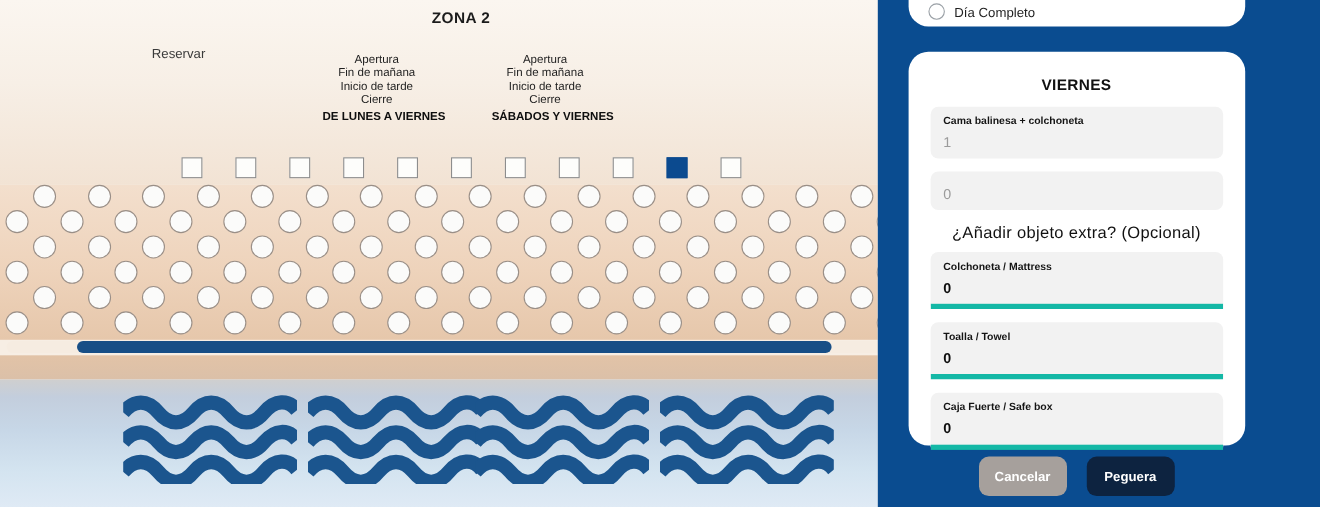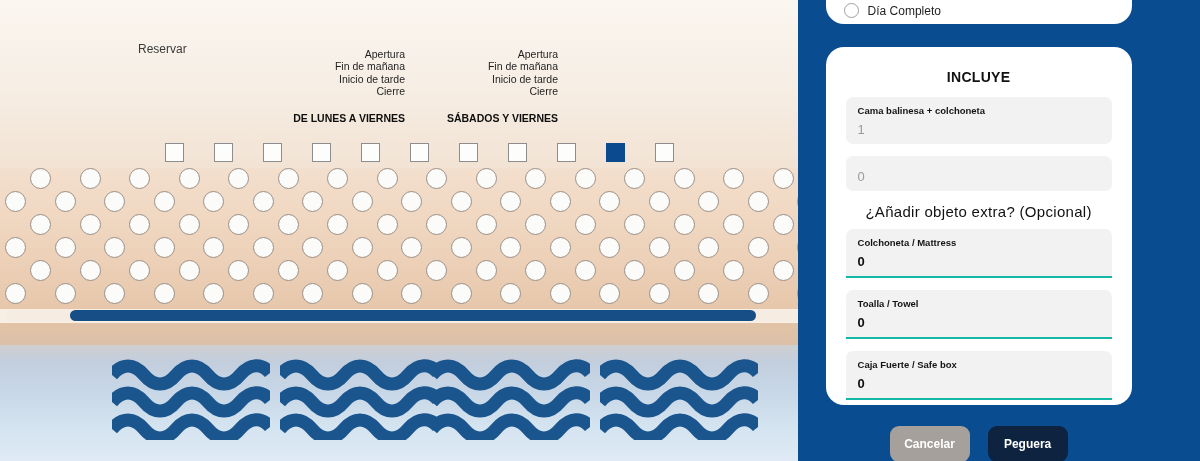--- a/index.html
+++ b/index.html
@@ -56,22 +56,22 @@
   .beach-name .main { font-size: 21px; font-weight: 700; color: #111; letter-spacing: -.2px; }
   .beach-name .sub  { font-size: 12px; font-weight: 400; color: #3a3a3a; }
 
   
   .schedules {
     position: absolute; top: 48px; left: 0; width: 838px;
     display: flex; justify-content: center; gap: 28px;
     pointer-events: none;
   }
   .sched-col { text-align: right; width: 125px; }
-  .sched-col .line { font-size: 10.5px; color: #1f1f1f; line-height: 12.4px; white-space: nowrap; }
-  .sched-col .days { font-size: 10.5px; font-weight: 700; color: #0e0e0e; margin-top: 14px; white-space: nowrap; }
+  .sched-col .line { font-size: 10.5px; color: #1f1f1f; line-height: 12.4px; white-space: nowrap; text-align: center; }
+  .sched-col .days { font-size: 10.5px; font-weight: 700; color: #0e0e0e; margin-top: 2px; white-space: nowrap; }
 
   
   .squares-row {
     position: absolute; top: 143px; left: 0; width: 838px;
     display: flex; justify-content: center; gap: 30px;
   }
   .sq {
     width: 19px; height: 19px;
     background: #fdfdfb; border: 1px solid #8d8d8d;
     cursor: pointer;
@@ -138,28 +138,28 @@
     color: #111; letter-spacing: .3px; margin-bottom: 12px;
   }
   .sec-heading.q { font-size: 15px; font-weight: 400; margin-bottom: 9px; }
 
   .field {
     background: #f2f2f2;
     border-radius: 7px;
     padding: 8px 10px 7px 12px;
     margin-bottom: 12px;
   }
-  .field.extra { border-bottom: 2px solid #14b8a6; border-radius: 7px 7px 0 0; }
+  .field.extra { border-bottom: 5px solid #14b8a6; border-radius: 7px 7px 0 0; }
   .field-label { font-size: 9.5px; font-weight: 700; color: #141414; line-height: 12px; }
   .field-value { font-size: 13px; margin-top: 5px; }
   .field-value.muted { color: #9b9b9b; font-weight: 400; }
   .field-value.strong { color: #0e0e0e; font-weight: 700; }
 
   .actions {
-    position: absolute; left: 28px; top: 426px; width: 306px;
+    position: absolute; left: 28px; top: 415px; width: 306px;
     display: flex; justify-content: center; gap: 18px; align-items: flex-end;
   }
   .btn {
     border: none; cursor: pointer;
     font-size: 12px; font-weight: 700; color: #ffffff;
     border-radius: 9px;
     padding: 11px 0; width: 80px; text-align: center;
     font-family: "Liberation Sans", sans-serif;
   }
   .btn-cancel  { background: #a6a09c; }
@@ -170,20 +170,21 @@
 
 <div id="app">
 
   <div id="beach">
     <div class="band-sand-top"></div>
     <div class="band-sand-main"></div>
     <div class="band-walkway-bg"></div>
     <div class="band-sand-low"></div>
     <div class="band-sea"></div>
 
+    <div class="zone-title">ZONA 2</div>
 
     <div class="beach-name">
       <span class="sub">Reservar</span>
     </div>
 
     <div class="schedules" id="schedules">
         <div class="sched-col">
           <div class="line">Apertura</div>
           <div class="line">Fin de mañana</div>
           <div class="line">Inicio de tarde</div>
@@ -376,21 +377,21 @@
   <div id="panel">
 
     <div class="card card-top">
       <div class="radio-line">
         <span class="radio-dot"></span>
         <span class="radio-label">Día Completo</span>
       </div>
     </div>
 
     <div class="card card-main">
-      <div class="sec-heading">INCLUYE</div>
+      <div class="sec-heading">VIERNES</div>
       <div id="includes-fields">
           <div class="field">
             <div class="field-label">Cama balinesa + colchoneta</div>
             <div class="field-value muted">1</div>
           </div>
           <div class="field">
             <div class="field-value muted">0</div>
           </div>
         </div>
 

